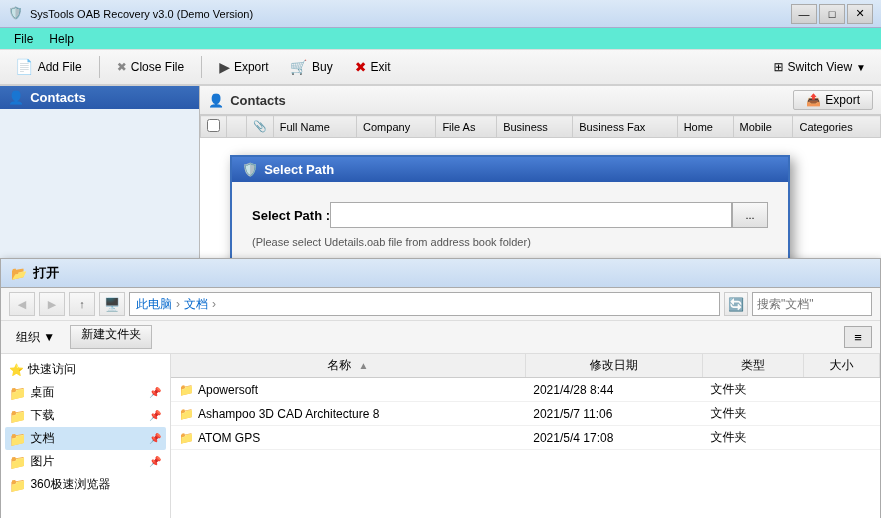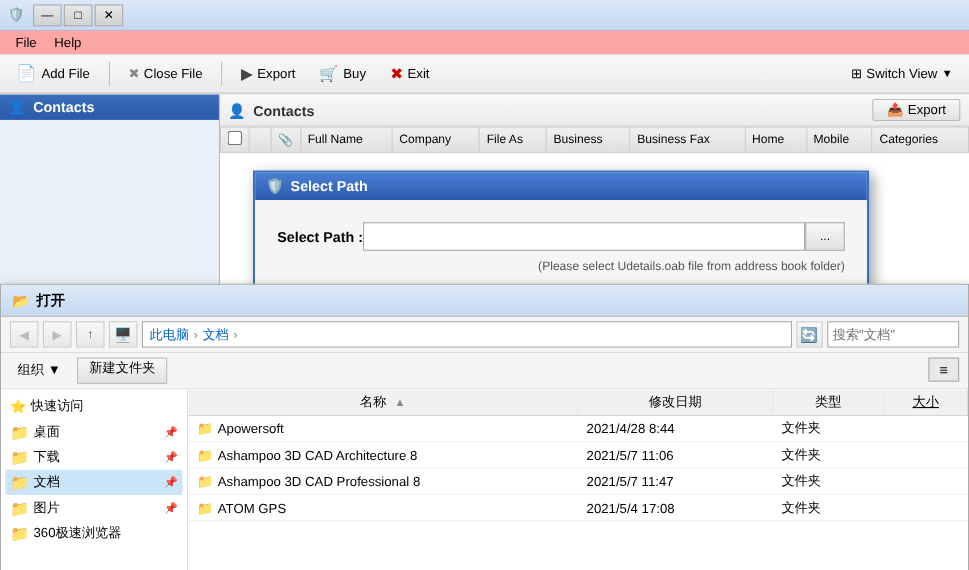--- a/index.html
+++ b/index.html
@@ -21,21 +21,21 @@
     .title-btn {
       width: 26px; height: 20px;
       background: linear-gradient(to bottom, #e8e8e8, #d0d0d0);
       border: 1px solid #aaa;
       display: flex; align-items: center; justify-content: center;
       font-size: 11px; cursor: pointer;
     }
 
     
     .menu-bar {
-      background: #fca5a5;
+      background: #5eead4;
       height: 22px;
       display: flex;
       align-items: center;
       padding: 0 6px;
       border-bottom: 1px solid #ddd;
     }
     .menu-item {
       padding: 2px 8px;
       cursor: pointer;
       font-size: 12px;
@@ -167,21 +167,21 @@
       padding: 0 4px;
     }
     .dialog-browse {
       width: 36px; height: 26px;
       background: linear-gradient(to bottom, #f8f8f8, #e0e0e0);
       border: 1px solid #aaa;
       cursor: pointer;
       font-size: 11px;
       display: flex; align-items: center; justify-content: center;
     }
-    .dialog-hint { font-size: 11px; color: #555; text-align: right; margin-top: 4px; }
+    .dialog-hint { font-size: 11px; color: #555; text-align: left; margin-top: 4px; }
 
     
     .file-dialog {
       position: absolute;
       top: 258px;
       left: 0;
       width: 881px;
       background: white;
       border: 1px solid #aaa;
       box-shadow: 2px 2px 8px rgba(0,0,0,0.3);
@@ -233,21 +233,21 @@
       border: 1px solid #ccc;
       cursor: pointer;
       display: flex; align-items: center; justify-content: center;
       font-size: 13px;
     }
 
     .file-dialog-actions {
       background: #f5f5f5;
       border-bottom: 1px solid #ddd;
       padding: 4px 8px;
-      display: flex; align-items: flex-start; gap: 8px;
+      display: flex; align-items: center; gap: 8px;
     }
     .new-folder-btn {
       height: 24px;
       background: linear-gradient(to bottom, #f8f8f8, #e0e0e0);
       border: 1px solid #bbb;
       padding: 0 10px;
       cursor: pointer;
       font-size: 12px;
     }
     .view-toggle {
@@ -306,32 +306,33 @@
     }
     .file-list-table td {
       padding: 3px 8px;
       border-bottom: 1px solid #f0f0f0;
     }
     .file-folder-icon { color: #f0c040; margin-right: 4px; }
     .sort-arrow { color: #888; font-size: 10px; margin-left: 4px; }
     .col-name { width: 280px; }
     .col-date { width: 140px; }
     .col-type { width: 80px; }
-    .col-size { width: 60px; text-decoration: underline; }
+    .col-size { width: 60px; }
 
     
     .file-list::-webkit-scrollbar { width: 12px; }
     .file-list::-webkit-scrollbar-track { background: #f0f0f0; }
     .file-list::-webkit-scrollbar-thumb { background: #c0c0c0; border: 1px solid #aaa; }
   </style>
 </head>
 <body>
 
 <div class="title-bar">
   <span class="title-bar-icon">🛡️</span>
+  <span class="title-bar-text">SysTools OAB Recovery v3.0 (Demo Version)</span>
   <div class="title-bar-controls">
     <div class="title-btn">—</div>
     <div class="title-btn">□</div>
     <div class="title-btn close">✕</div>
   </div>
 </div>
 
 <div class="menu-bar">
   <div class="menu-item">File</div>
   <div class="menu-item">Help</div>
@@ -508,26 +509,20 @@
     <td>文件夹</td>
     <td></td>
   </tr>
             <tr>
     <td><span class="file-folder-icon">📁</span>Ashampoo 3D CAD Architecture 8</td>
     <td>2021/5/7 11:06</td>
     <td>文件夹</td>
     <td></td>
   </tr>
             <tr>
-    <td><span class="file-folder-icon">📁</span>Ashampoo 3D CAD Professional 8</td>
-    <td>2021/5/7 11:47</td>
-    <td>文件夹</td>
-    <td></td>
-  </tr>
-            <tr>
     <td><span class="file-folder-icon">📁</span>ATOM GPS</td>
     <td>2021/5/4 17:08</td>
     <td>文件夹</td>
     <td></td>
   </tr>
           </tbody>
       </table>
     </div>
   </div>
 </div>

